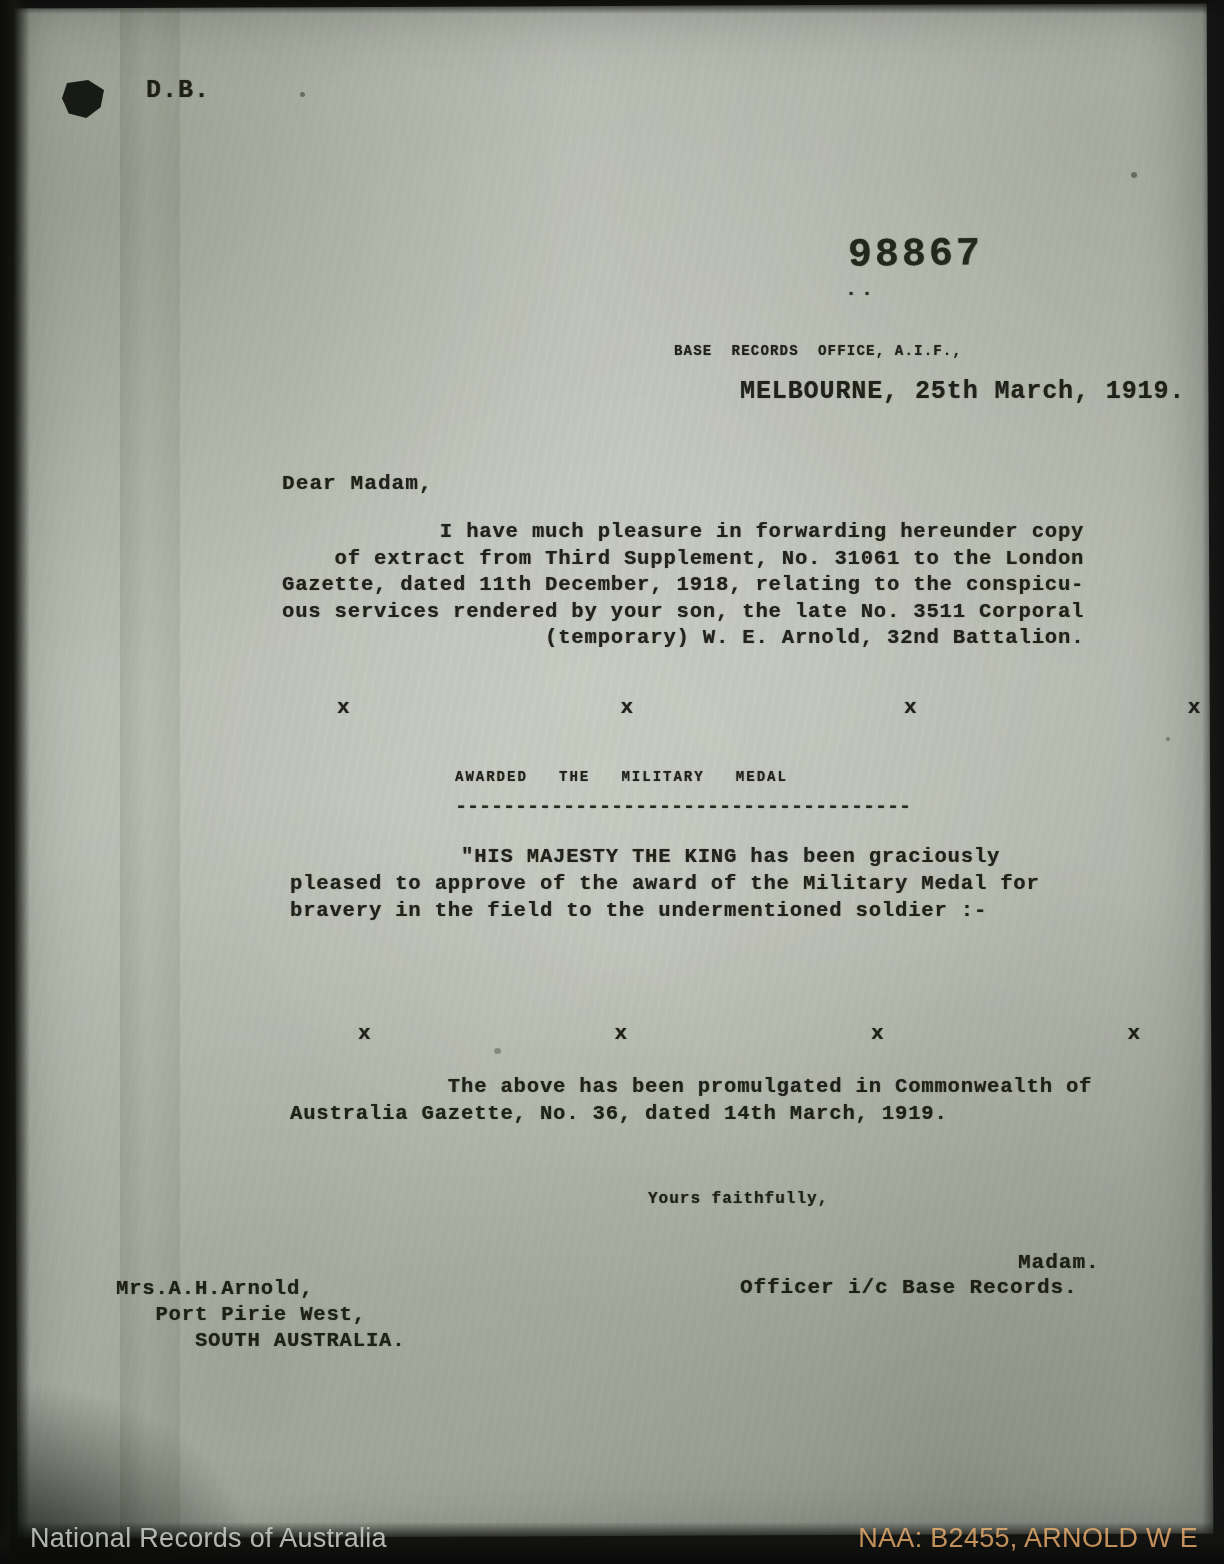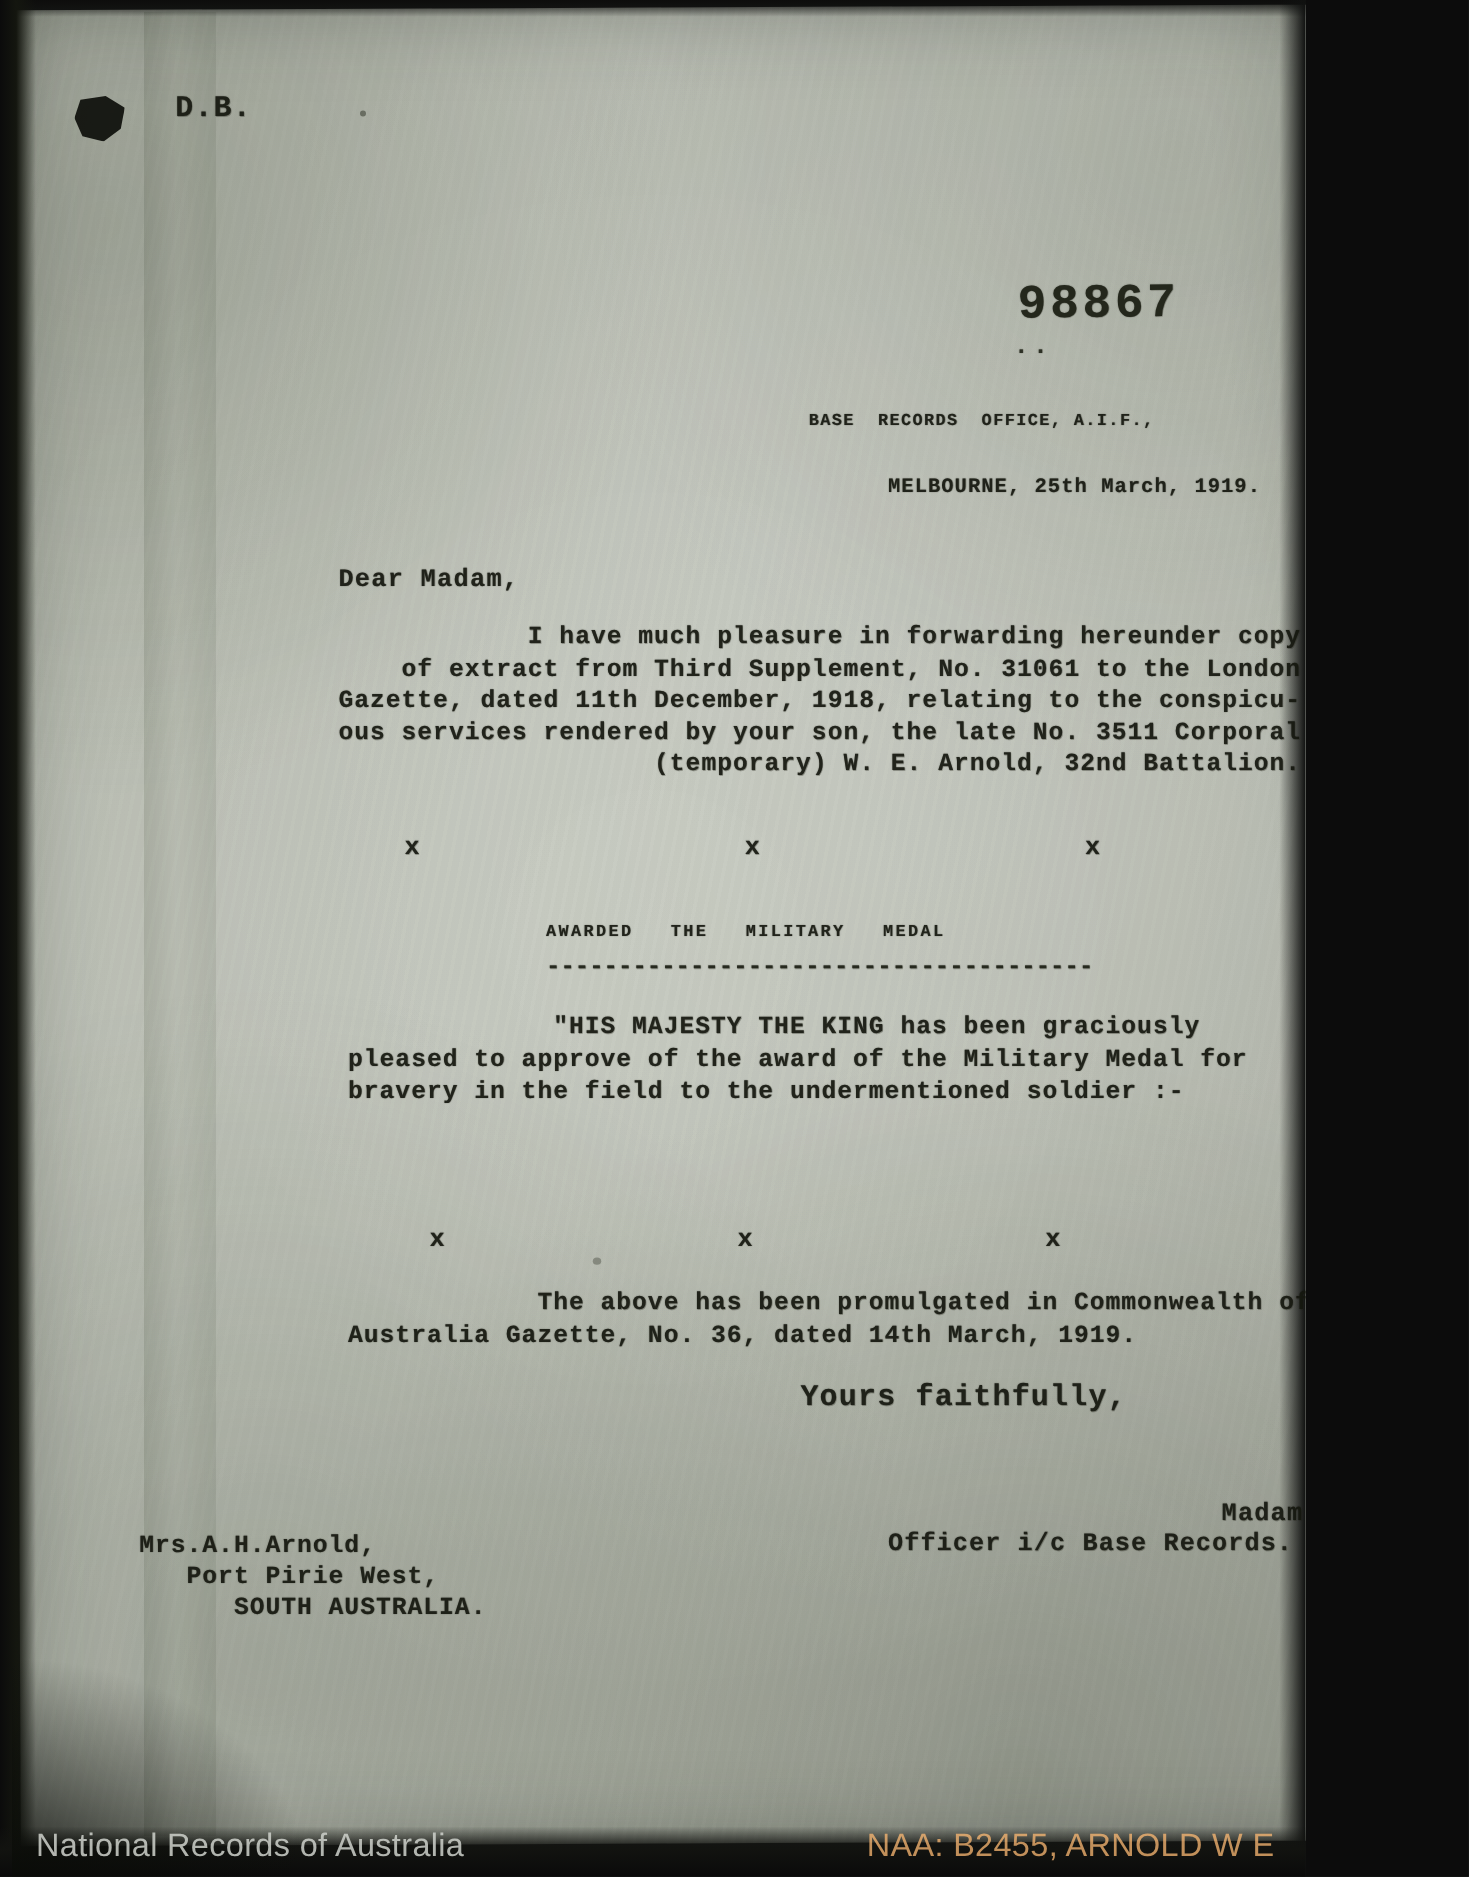--- a/index.html
+++ b/index.html
@@ -2,21 +2,21 @@
 <html><head>
 <meta charset="utf-8">
 <style>
   html, body {
     margin: 0;
     padding: 0;
     background: #0c0c0c;
   }
   #page {
     position: relative;
-    width: 1088px;
+    width: 1224px;
     height: 1564px;
     overflow: hidden;
     background: #191b19;
     font-family: "Liberation Mono", "DejaVu Sans Mono", monospace;
     text-decoration: underline;
   }
 
   
   .sheet {
     position: absolute;
@@ -137,22 +137,22 @@
     color: #23261a;
     letter-spacing: 4px;
   }
 
   #letterhead-line1 {
     left: 674px; top: 343px;
     font-size: 14px;
     letter-spacing: 1.2px;
   }
   #letterhead-line2 {
-    left: 740px; top: 397px;
-    font-size: 17px;
+    left: 740px; top: 377px;
+    font-size: 25px;
     letter-spacing: 0.9px;
   }
   #salutation {
     left: 282px; top: 472px;
     font-size: 21px;
     letter-spacing: 1.1px;
   }
   #body-para1 {
     left: 282px; top: 519px;
     font-size: 20.5px;
@@ -190,24 +190,23 @@
     font-size: 20.5px;
     letter-spacing: 0.9px;
   }
   #promulgation {
     left: 290px; top: 1073px;
     font-size: 20.5px;
     line-height: 27px;
     letter-spacing: 0.85px;
   }
   #closing {
-    left: 648px; top: 1150px;
-    font-size: 25px;
+    left: 648px; top: 1190px;
+    font-size: 16px;
     letter-spacing: 1px;
-    margin-left: 19px;
   }
   #rank {
     left: 1018px; top: 1251px;
     font-size: 21px;
     letter-spacing: 1px;
   }
   #officer-title {
     left: 740px; top: 1276px;
     font-size: 21px;
     letter-spacing: 0.9px;

